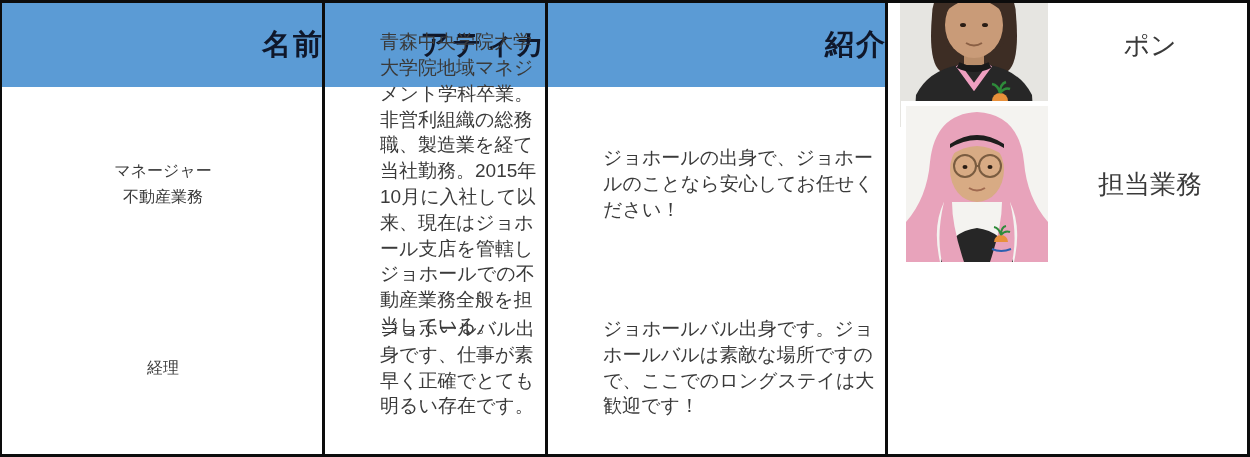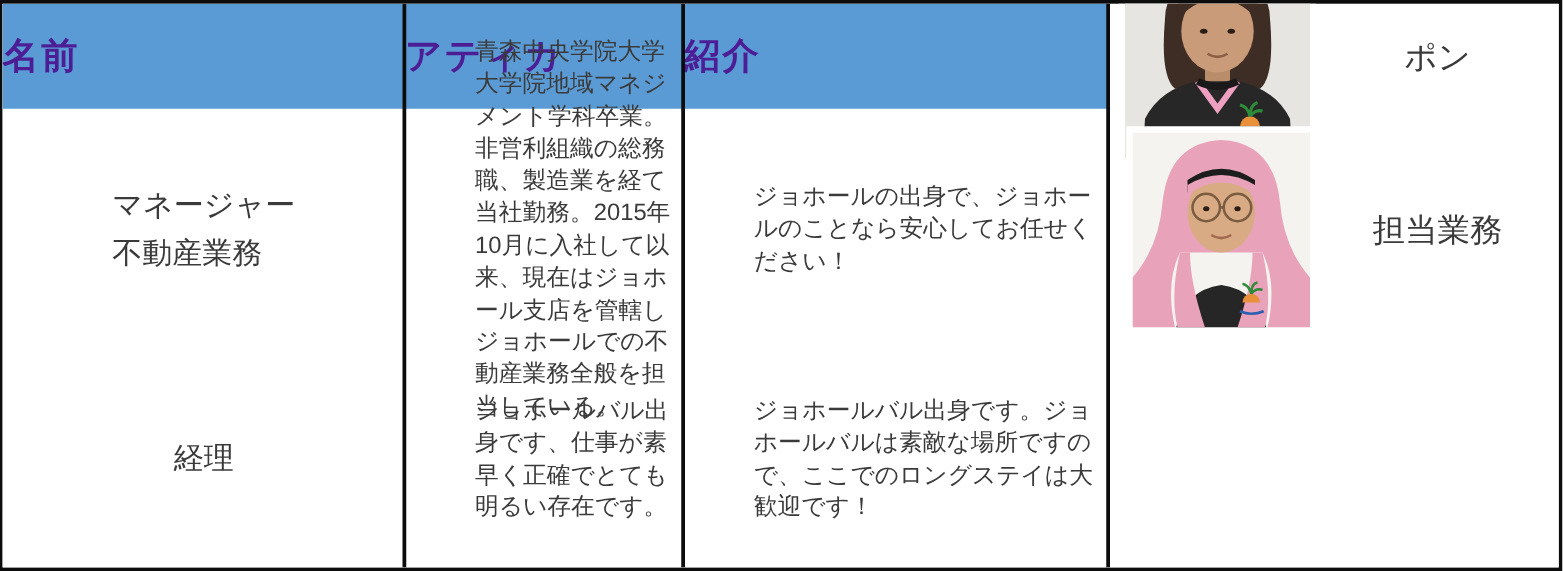--- a/index.html
+++ b/index.html
@@ -23,43 +23,43 @@
     height: 100%;
     display: grid;
     grid-template-columns: 322px 223px 340px 1fr;
     grid-template-rows: 84px 186px 1fr;
     row-gap: 4px;
     background: #ffffff;
   }
 
   .hcell {
     background: #5b9bd5;
-    color: #4c1d95;
+    color: #0f172a;
     font-weight: bold;
     font-size: 29px;
     display: flex;
     align-items: center;
-    justify-content: flex-start;
+    justify-content: flex-end;
     letter-spacing: 2px;
   }
 
   .cell { display: flex; align-items: center; justify-content: center; color: #3a3a3a; }
 
   .name-cell { justify-content: flex-start; }
   .photo-frame {
     background: #ffffff;
     padding: 5px;
     flex: 0 0 auto;
     line-height: 0;
   }
   .photo-frame.p1 { margin-left: 8px; }
   .photo-frame.p2 { margin-left: 14px; }
   .name-text { flex: 1 1 auto; text-align: center; font-size: 26px; }
 
-  .role-text { font-size: 24px; line-height: 1.6; text-align: left; white-space: pre-line; }
+  .role-text { font-size: 16px; line-height: 1.6; text-align: center; white-space: pre-line; }
 
   .para-cell { justify-content: flex-start; padding: 6px 8px; margin-left: 48px; }
   .para-text { font-size: 19px; line-height: 1.36; color: #3a3a3a; }
 
   .vline {
     position: absolute;
     top: 0;
     bottom: 0;
     width: 3px;
     background: #0c0c0c;

